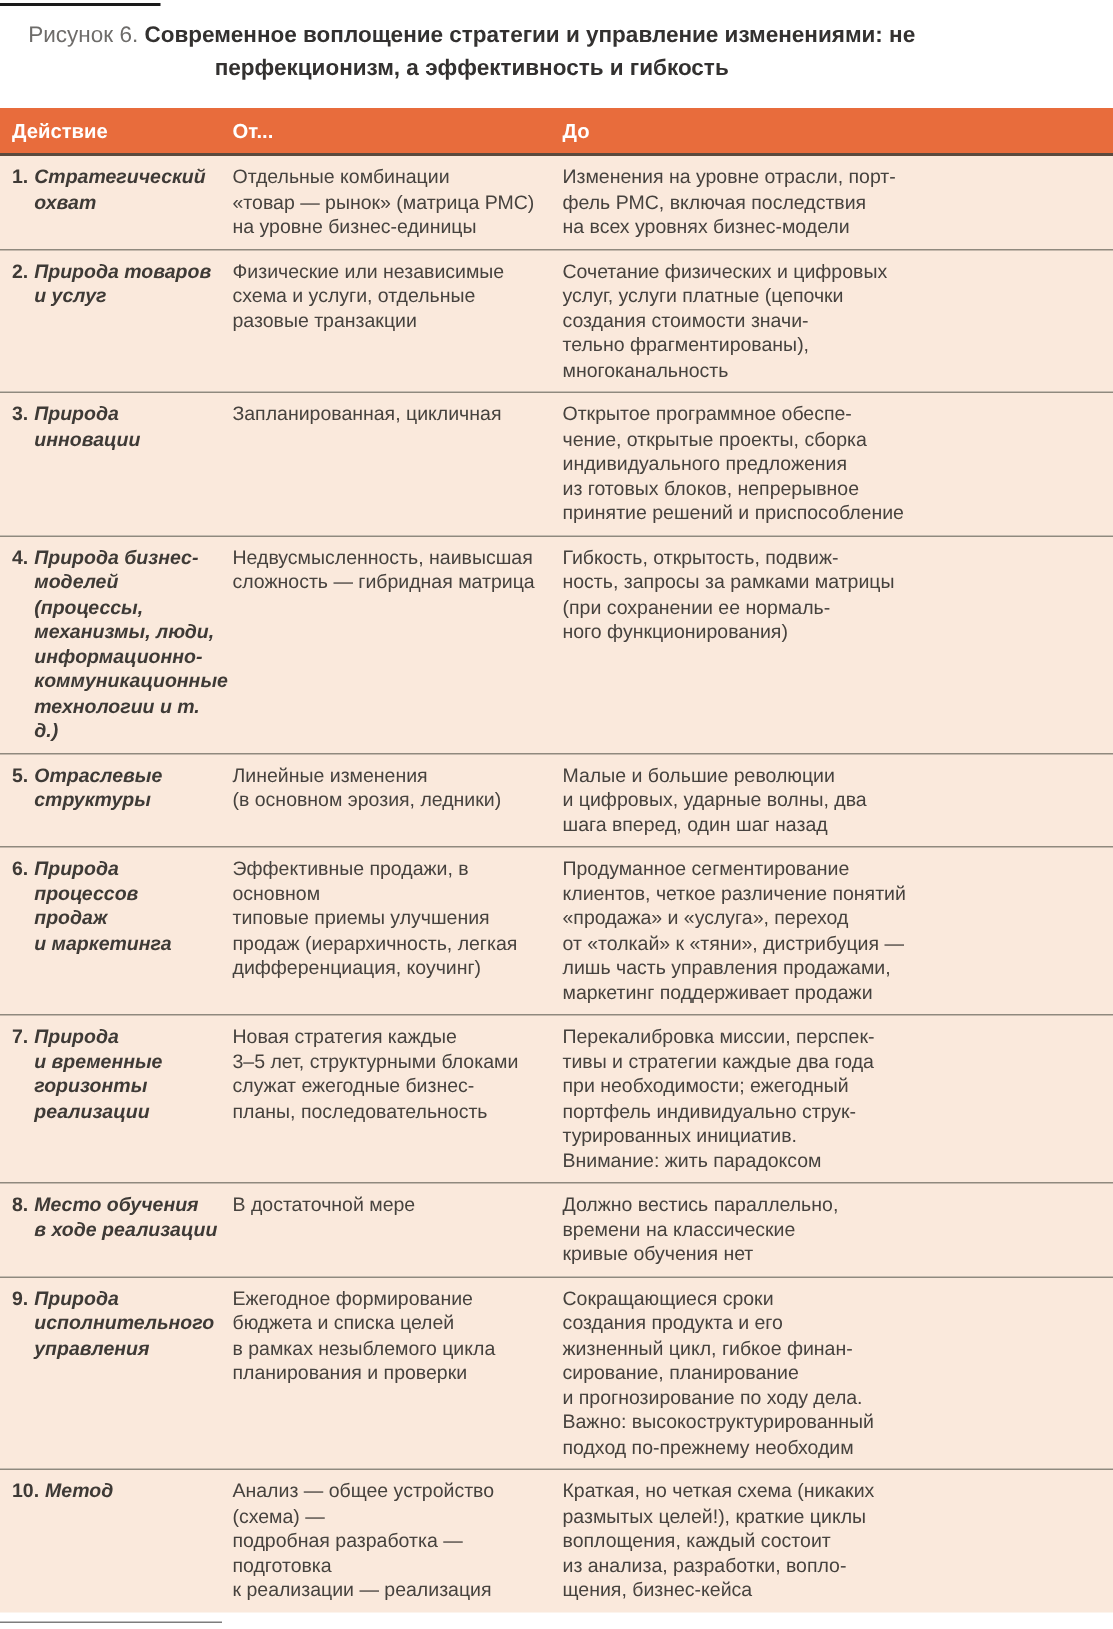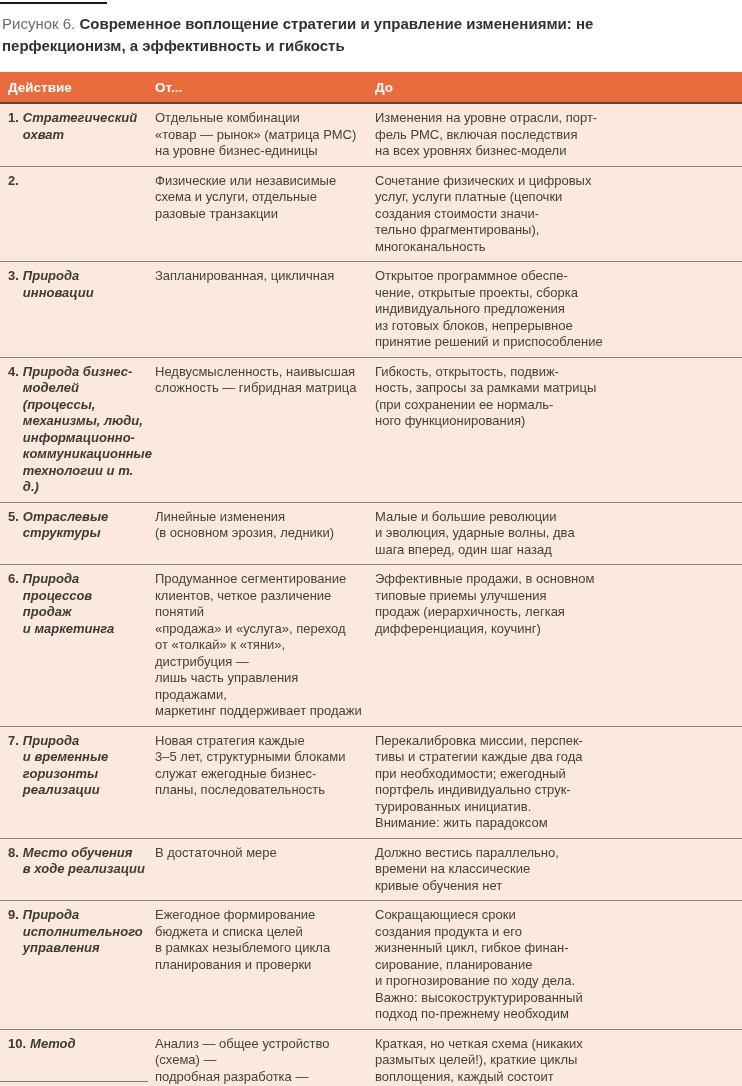--- a/index.html
+++ b/index.html
@@ -20,20 +20,21 @@
     background: #1a1a1a;
     margin: 1px 0 9px 0;
   }
   .fig-title {
     margin: 0 0 0 2px;
     max-width: 625px;
     font-size: 15px;
     line-height: 22px;
     font-weight: 700;
     color: #333130;
+    text-align: center;
   }
   .fig-label {
     font-weight: 400;
     color: #6e6c6a;
   }
   .ctable {
     margin-top: 15px;
     width: 742px;
     border-radius: 22px;
   }
@@ -120,20 +121,22 @@
 «товар — рынок» (матрица РМС)
 на уровне бизнес-единицы</div>
       <div class="td">Изменения на уровне отрасли, порт-
 фель РМС, включая последствия
 на всех уровнях бизнес-модели</div>
     </div>
 
     <div class="tr">
       <div class="td action">
           <span class="num">2.</span>
+          <span class="atext">Природа товаров
+и услуг</span>
         </div>
       <div class="td">Физические или независимые
 схема и услуги, отдельные
 разовые транзакции</div>
       <div class="td">Сочетание физических и цифровых
 услуг, услуги платные (цепочки
 создания стоимости значи-
 тельно фрагментированы),
 многоканальность</div>
     </div>
@@ -171,41 +174,41 @@
 
     <div class="tr">
       <div class="td action">
           <span class="num">5.</span>
           <span class="atext">Отраслевые
 структуры</span>
         </div>
       <div class="td">Линейные изменения
 (в основном эрозия, ледники)</div>
       <div class="td">Малые и большие революции
-и эволюция, ударные волны, два
+и цифровых, ударные волны, два
 шага вперед, один шаг назад</div>
     </div>
 
     <div class="tr">
       <div class="td action">
           <span class="num">6.</span>
           <span class="atext">Природа процессов
 продаж
 и маркетинга</span>
         </div>
+      <div class="td">Эффективные продажи, в основном
+типовые приемы улучшения
+продаж (иерархичность, легкая
+дифференциация, коучинг)</div>
       <div class="td">Продуманное сегментирование
 клиентов, четкое различение понятий
 «продажа» и «услуга», переход
 от «толкай» к «тяни», дистрибуция —
 лишь часть управления продажами,
 маркетинг поддерживает продажи</div>
-      <div class="td">Эффективные продажи, в основном
-типовые приемы улучшения
-продаж (иерархичность, легкая
-дифференциация, коучинг)</div>
     </div>
 
     <div class="tr">
       <div class="td action">
           <span class="num">7.</span>
           <span class="atext">Природа
 и временные
 горизонты
 реализации</span>
         </div>

